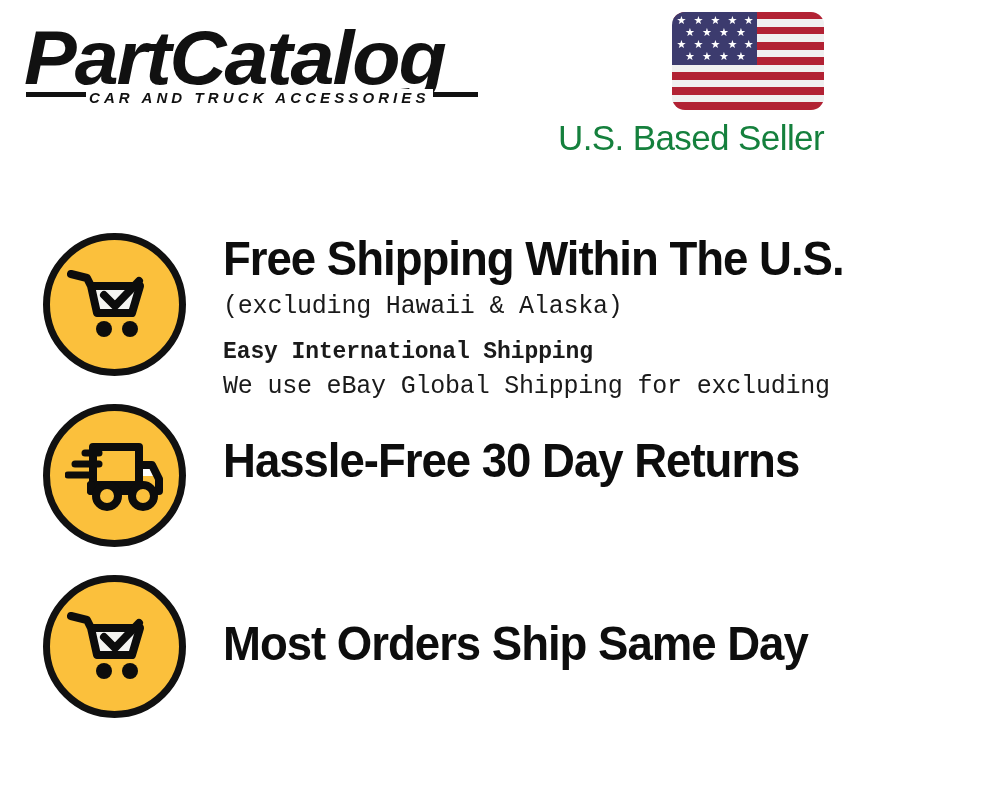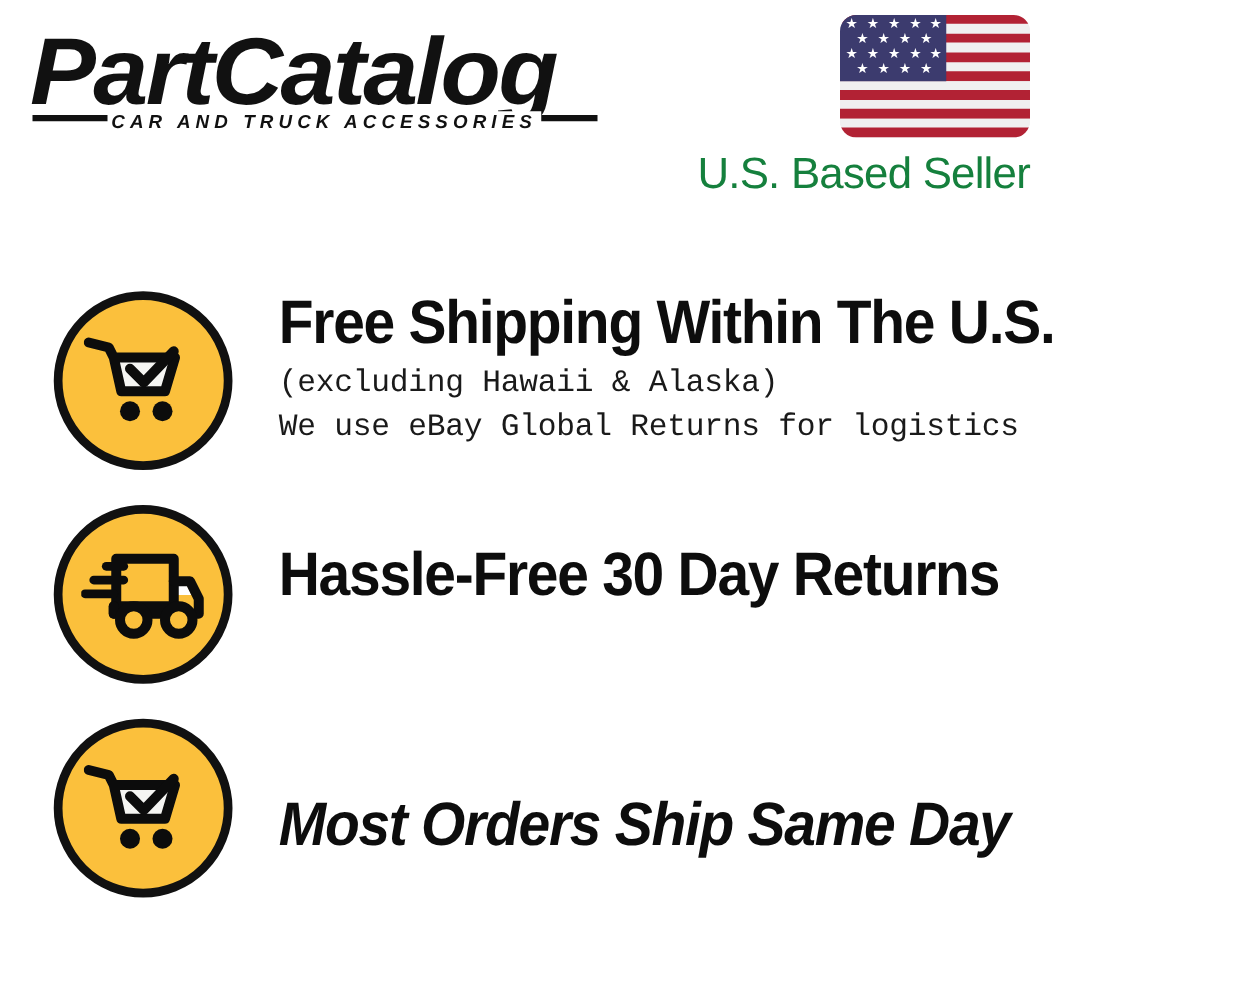--- a/index.html
+++ b/index.html
@@ -181,21 +181,21 @@
   }
   .subline.bold {
     font-weight: 700;
     font-size: 23px;
     letter-spacing: -0.1px;
   }
   .row-1 .feature-text { top: 0px; }
   .row-1 .headline { margin-bottom: 4px; }
   .row-1 .subline.bold { margin-top: 12px; }
   .row-2 .feature-text { top: 31px; }
-  .row-3 .feature-text { top: 60px; font-style: italic; }
+  .row-3 .feature-text { top: 43px; }
 </style>
 </head>
 <body>
 
 <div class="banner">
 
   <div class="header">
 
     <div class="logo-block">
       <div class="logo-wordmark">PartCatalog</div>
@@ -254,21 +254,22 @@
           <polygon points="24,21 73,21 65,48 32,48" fill="#F5F5F2"></polygon>
           <path d="M4 9 L20 13 L24 21 L73 21 L65 48 L30 48 L24 21" stroke="#0c0c0c" stroke-width="8" stroke-linecap="round" stroke-linejoin="round" fill="none"></path>
           <path d="M37 30 L48 41 L72 16" stroke="#0c0c0c" stroke-width="8" stroke-linecap="round" stroke-linejoin="round" fill="none"></path>
           <circle cx="37" cy="64" r="8" fill="#0c0c0c"></circle>
           <circle cx="63" cy="64" r="8" fill="#0c0c0c"></circle>
         </svg>
       </div>
       <div class="feature-text">
         <div class="headline">Free Shipping Within The U.S.</div>
         <div class="subline">(excluding Hawaii &amp; Alaska)</div>
-        <div class="subline">We use eBay Global Returns for logistics</div>
+        <div class="subline bold">Easy International Shipping</div>
+        <div class="subline">We use eBay Global Shipping for excluding</div>
       </div>
     </div>
 
     <div class="feature-row row-2">
       <div class="badge">
         <svg width="100" height="74" viewBox="0 0 100 74" fill="none" xmlns="http://www.w3.org/2000/svg">
           <path d="M86 26 L74 26 L74 46 L92 46 L92 36 Z" fill="#FBC03C"></path>
           <polygon points="76,28 84,28 88,37 76,37" fill="#FFFFFF"></polygon>
           <rect x="28" y="8" width="46" height="38" stroke="#0c0c0c" stroke-width="8" fill="none" stroke-linejoin="round"></rect>
           <path d="M74 26 L87 26 L94 40 L94 52 L26 52 L26 46" stroke="#0c0c0c" stroke-width="8" fill="none" stroke-linejoin="round" stroke-linecap="round"></path>

